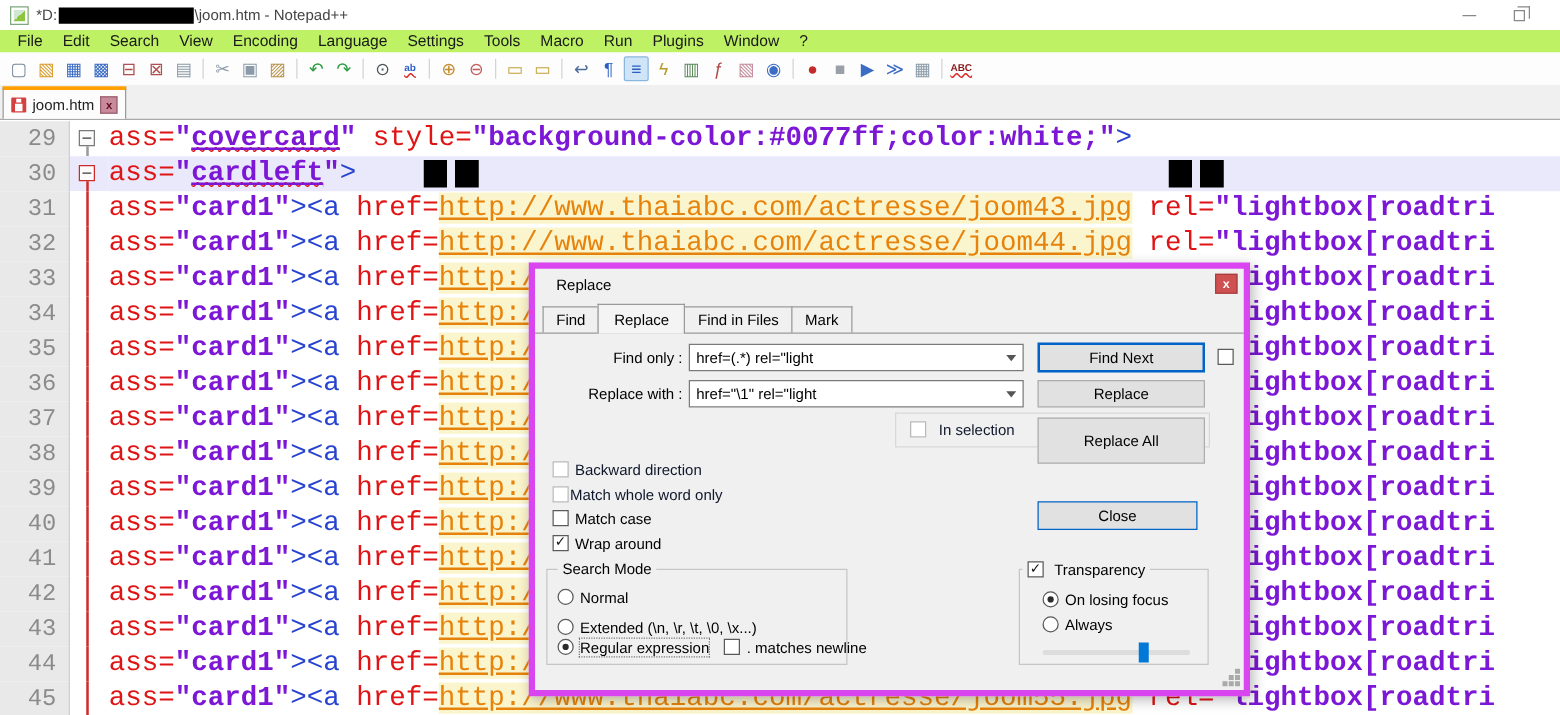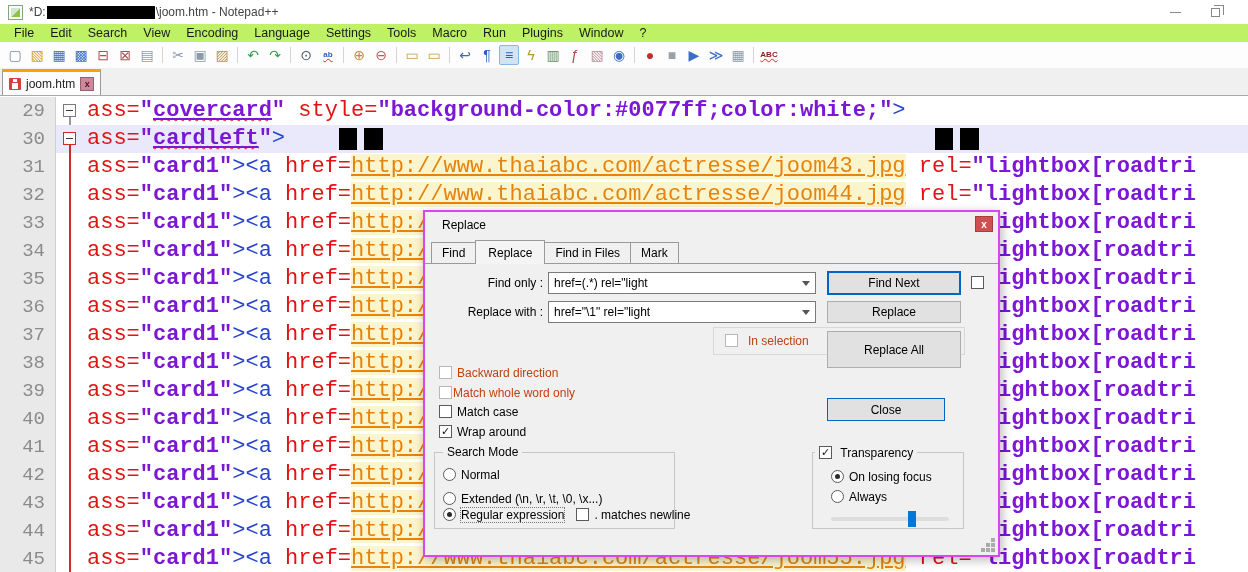--- a/index.html
+++ b/index.html
@@ -67,21 +67,21 @@
   .tk-v { color:#7c17d6; font-weight:bold; }
   .tk-u { color:#e6830c; text-decoration:underline; background:#fbf5cd; }
   .wavy { text-decoration:underline wavy #e01414 1px; text-decoration-skip-ink:none; }
   .tk-w { color:#7c17d6; font-weight:bold; text-decoration:underline; }
   .redact { display:inline-block; width:44px; height:22px; vertical-align:middle; margin-top:2px;
             background:linear-gradient(90deg,#000 0 42%, transparent 42% 56%, #000 56% 100%); }
   .spc { display:inline-block; height:1px; }
 
   
   .dialog { position:absolute; left:423px; top:210px; width:577px; height:347px; background:#f0f0f0;
-            border:2px solid #d946ef; box-shadow:2px 3px 10px rgba(0,0,0,.28); font-size:12px; color:#000; }
+            border:5px solid #d946ef; box-shadow:2px 3px 10px rgba(0,0,0,.28); font-size:12px; color:#000; }
   .dlg-title { position:absolute; left:17px; top:6px; font-size:12px; }
   .dlg-close { position:absolute; right:5px; top:4px; width:18px; height:16px; background:#cf5050;
                border:1px solid #a83e3e; color:#fff; font-size:10px; font-weight:bold;
                display:flex; align-items:center; justify-content:center; }
   .dlg-tabs { position:absolute; left:6px; top:29px; height:22px; display:flex; align-items:flex-end; }
   .dtab { border:1px solid #9a9a9a; border-bottom:none; background:#f0f0f0; padding:3px 10px 3px 10px;
           margin-right:-1px; font-size:12px; }
   .dtab.active { padding:5px 12px 4px 12px; background:#f4f4f4; position:relative; top:1px; z-index:2; }
   .dlg-tabline { position:absolute; left:0; top:51px; width:100%; height:1px; background:#9a9a9a; }
 
@@ -96,21 +96,21 @@
   .btn.focus { border:2px solid #0064c8; }
   .btn.default { border:1px solid #0064c8; }
   .cb { display:inline-block; width:13px; height:13px; background:#fff; border:1px solid #5a5a5a;
         font-size:11px; line-height:11px; text-align:center; color:#111; vertical-align:middle; }
   .cb.dis { border-color:#b8b8b8; }
   .rb { display:inline-block; width:13px; height:13px; border:1px solid #5a5a5a; border-radius:50%;
         background:#fff; position:relative; vertical-align:middle; }
   .rb.sel::after { content:""; position:absolute; left:3px; top:3px; width:5px; height:5px;
                    border-radius:50%; background:#2b2b2b; }
   .cblbl { font-size:12px; vertical-align:middle; margin-left:5px; }
-  .cblbl.dis { color:#c2410c; }
+  .cblbl.dis { color:#0f172a; }
   .cblbl.focusdot { outline:1px dotted #777; }
   .grp { position:absolute; border:1px solid #c6c6c6; }
   .grp-legend { position:absolute; top:-8px; left:8px; background:#f0f0f0; padding:0 4px; font-size:12px; }
   .optrow { position:absolute; left:8px; white-space:nowrap; }
   .slider-track { position:absolute; height:4px; background:#ddd; border-radius:2px; }
   .slider-thumb { position:absolute; top:-6px; width:8px; height:16px; background:#0078d7; }
   .grip { position:absolute; right:3px; bottom:3px; width:4px; height:4px; background:#aaa;
           box-shadow:-5px 5px 0 #aaa, 0 5px 0 #aaa, -10px 10px 0 #aaa, -5px 10px 0 #aaa, 0 10px 0 #aaa;
           transform:translateY(-10px); }
 </style>
@@ -305,21 +305,21 @@
       <span>href="\1" rel="light</span>
       <span class="arrow"></span>
     </div>
     <div class="btn" style="left:402px; top:89px; width:134px; height:22px;">Replace</div>
 
     <div class="grp" style="left:288px; top:115px; width:252px; height:28px; border-color:#d8d8d8;"></div>
     <span class="cb dis" style="position:absolute; left:300px; top:122px;"></span>
     <span class="cblbl dis" style="position:absolute; left:318px; top:122px;">In selection</span>
     <div class="btn" style="left:402px; top:119px; width:134px; height:37px;">Replace All</div>
 
-    <div class="btn default" style="left:402px; top:186px; width:118px; height:23px;">Close</div>
+    <div class="btn default" style="left:402px; top:186px; width:128px; height:23px;">Close</div>
 
     <div id="left-checkboxes">
         <span class="cb dis" style="position: absolute; left: 14px; top: 154px;"></span>
         <span class="cblbl dis" style="position: absolute; left: 32px; top: 154px; margin-left: 0px;">Backward direction</span>
         <span class="cb dis" style="position: absolute; left: 14px; top: 173.5px;"></span>
         <span class="cblbl dis" style="position: absolute; left: 28px; top: 173.5px; margin-left: 0px;">Match whole word only</span>
         <span class="cb" style="position: absolute; left: 14px; top: 193px;"></span>
         <span class="cblbl" style="position: absolute; left: 32px; top: 193px; margin-left: 0px;">Match case</span>
         <span class="cb" style="position: absolute; left: 14px; top: 212.5px;">✓</span>
         <span class="cblbl" style="position: absolute; left: 32px; top: 212.5px; margin-left: 0px;">Wrap around</span>

